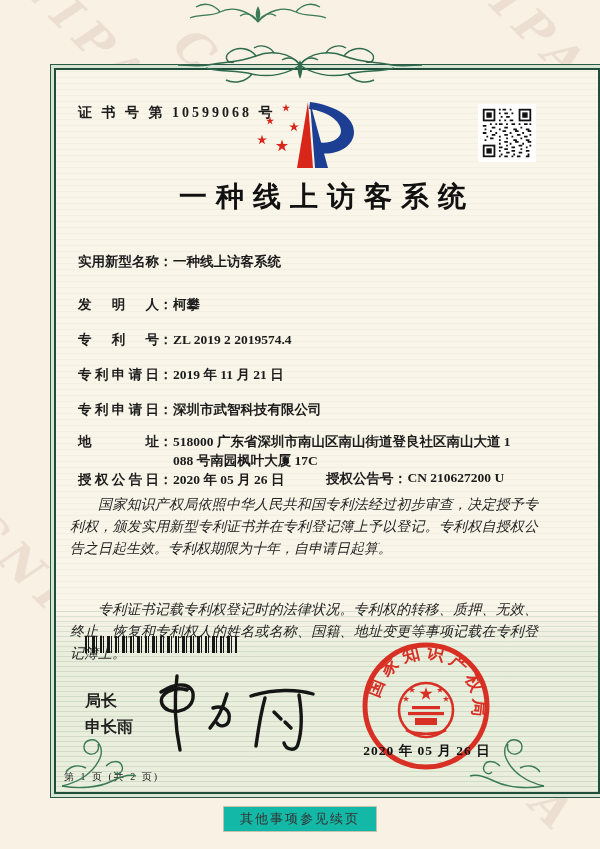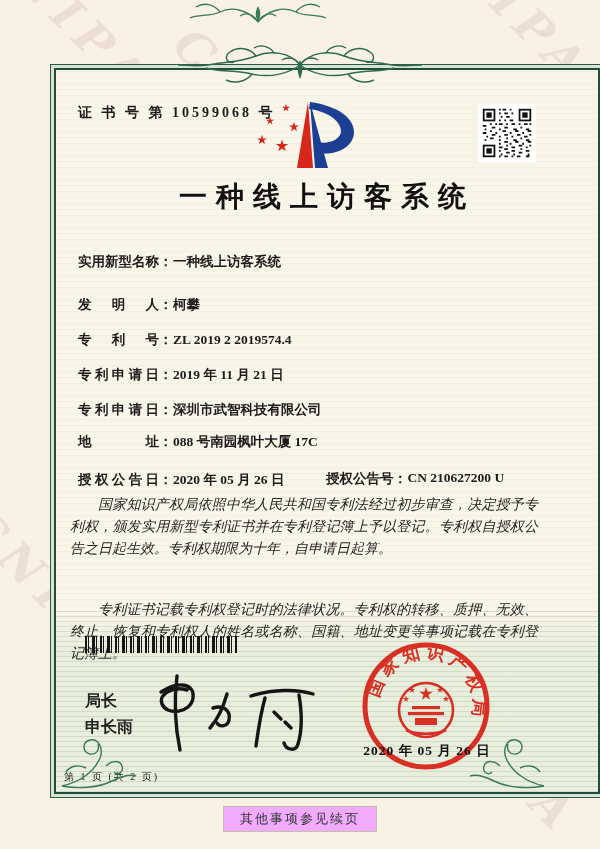--- a/index.html
+++ b/index.html
@@ -77,21 +77,21 @@
   .signature { position:absolute; left:91px; top:598px; }
   .seal { position:absolute; left:304px; top:570px; opacity:0.95; }
   .seal-date {
     position:absolute; left:296px; top:672px; width:150px; text-align:center;
     font-size:13.5px; font-weight:600; letter-spacing:1px; color:#111;
   }
   .page-num { position:absolute; left:8px; top:700px; width:100%; font-size:10px; letter-spacing:2px; color:#222; }
   .note-box {
     position:absolute; left:50%; top:806px; transform:translateX(-50%); z-index:3;
     border:1px solid #c6c0ae; padding:3px 16px;
-    font-size:13px; letter-spacing:2px; color:#333; background:#f0abfc;
+    font-size:13px; letter-spacing:2px; color:#333; background:#14b8a6;
   }
   .corner { position:absolute; z-index:2; }
 </style>
 </head>
 <body>
 
 <svg width="0" height="0" style="position:absolute">
   <defs>
     <polygon id="star" points="0,-1 0.225,-0.31 0.951,-0.31 0.363,0.118 0.588,0.809 0,0.382 -0.588,0.809 -0.363,0.118 -0.951,-0.31 -0.225,-0.31"></polygon>
   </defs>
@@ -188,20 +188,21 @@
         </div>
         <div class="row" style="top:330px;">
           <span class="lbl">专利申请日</span>
             <span class="colon">：</span>
           <span class="val">深圳市武智科技有限公司</span>
         </div>
         <div class="row" style="top:362px;">
           <span class="lbl">地址</span>
             <span class="colon">：</span>
           <span class="val">
+            <span style="display:block">518000 广东省深圳市南山区南山街道登良社区南山大道 1</span>
             <span style="display:block">088 号南园枫叶大厦 17C</span>
           </span>
         </div>
         <div class="row" style="top:400px;">
           <span class="lbl">授权公告日</span>
             <span class="colon">：</span>
           <span class="val">2020 年 05 月 26 日</span>
         </div>
         <div class="row2" style="left:270px; top:400px;">
           <span>授权公告号</span>

